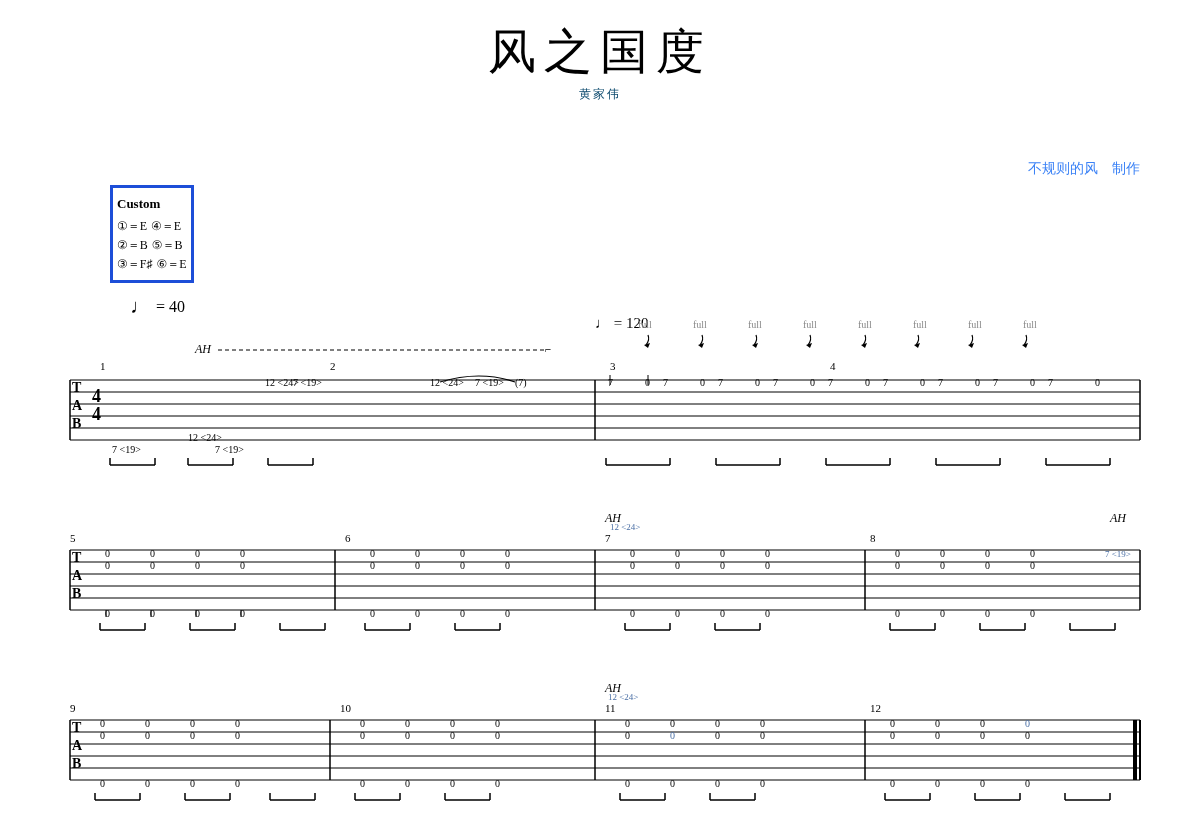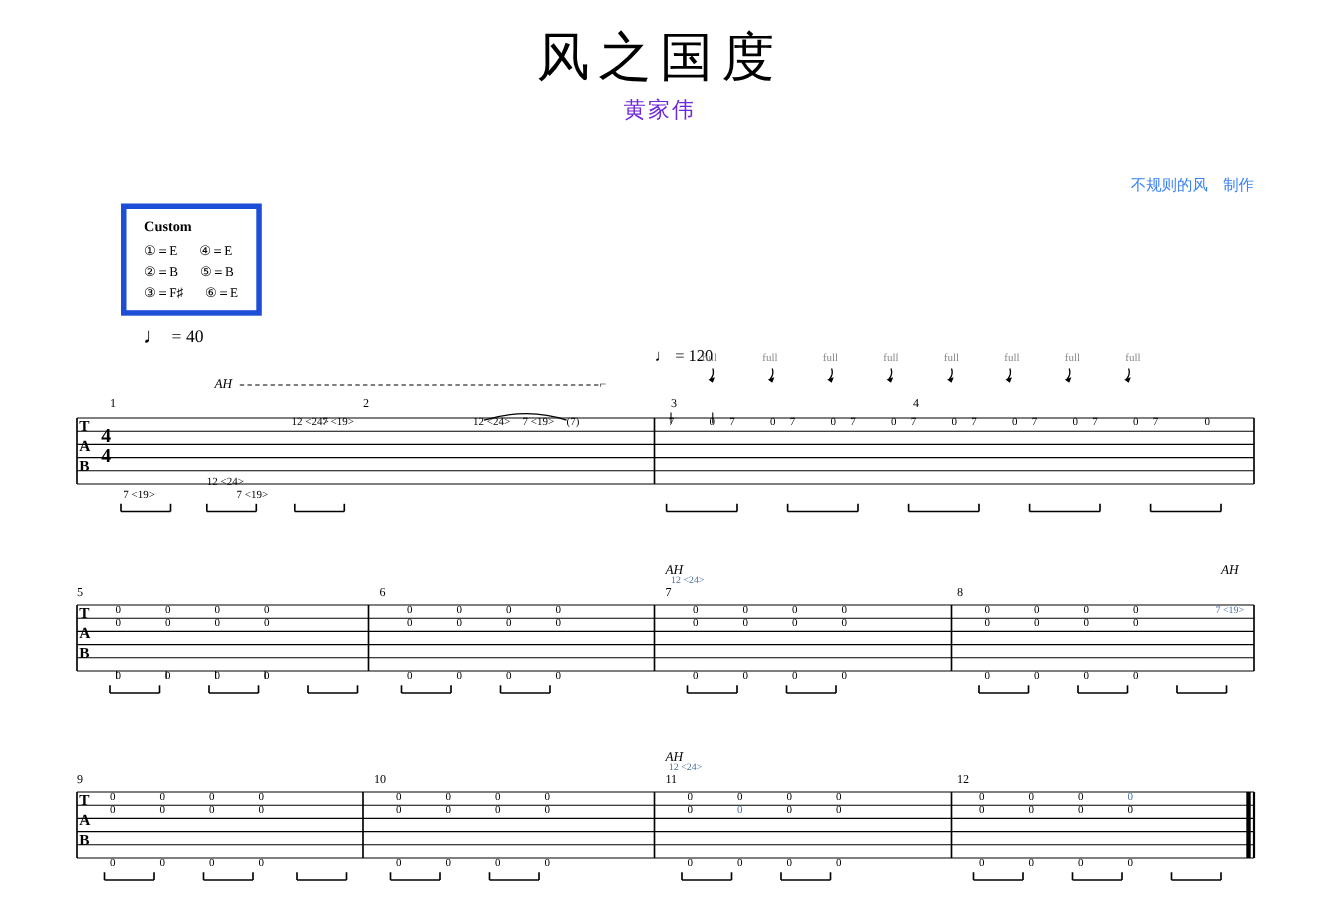--- a/index.html
+++ b/index.html
@@ -28,56 +28,56 @@
 
     .song-title {
       font-size: 48px;
       font-family: 'SimSun', '宋体', serif;
       font-weight: normal;
       letter-spacing: 8px;
       color: #000;
     }
 
     .artist-name {
-      font-size: 20px;
-      color: #6d28d9;
+      font-size: 12px;
+      color: #0c4a6e;
       letter-spacing: 2px;
       margin-top: 2px;
     }
 
     .producer-credit {
       position: absolute;
       right: 60px;
       top: 160px;
       font-size: 14px;
       color: #3b82f6;
     }
 
     
     .tuning-box {
-      border: 5px solid #1d4ed8;
+      border: 3px solid #1d4ed8;
       display: inline-block;
-      padding: 6px 16px;
+      padding: 6px 4px;
       position: absolute;
       left: 110px;
       top: 185px;
       font-size: 13px;
       line-height: 1.6;
     }
 
     .tuning-title {
       font-size: 13px;
       color: #000;
       font-weight: bold;
       margin-bottom: 2px;
     }
 
     .tuning-row {
       display: flex;
-      gap: 20px;
+      gap: 4px;
     }
 
     .tuning-item {
       font-size: 12px;
       color: #000;
     }
 
     
     .tempo-area-1 {
       position: absolute;

